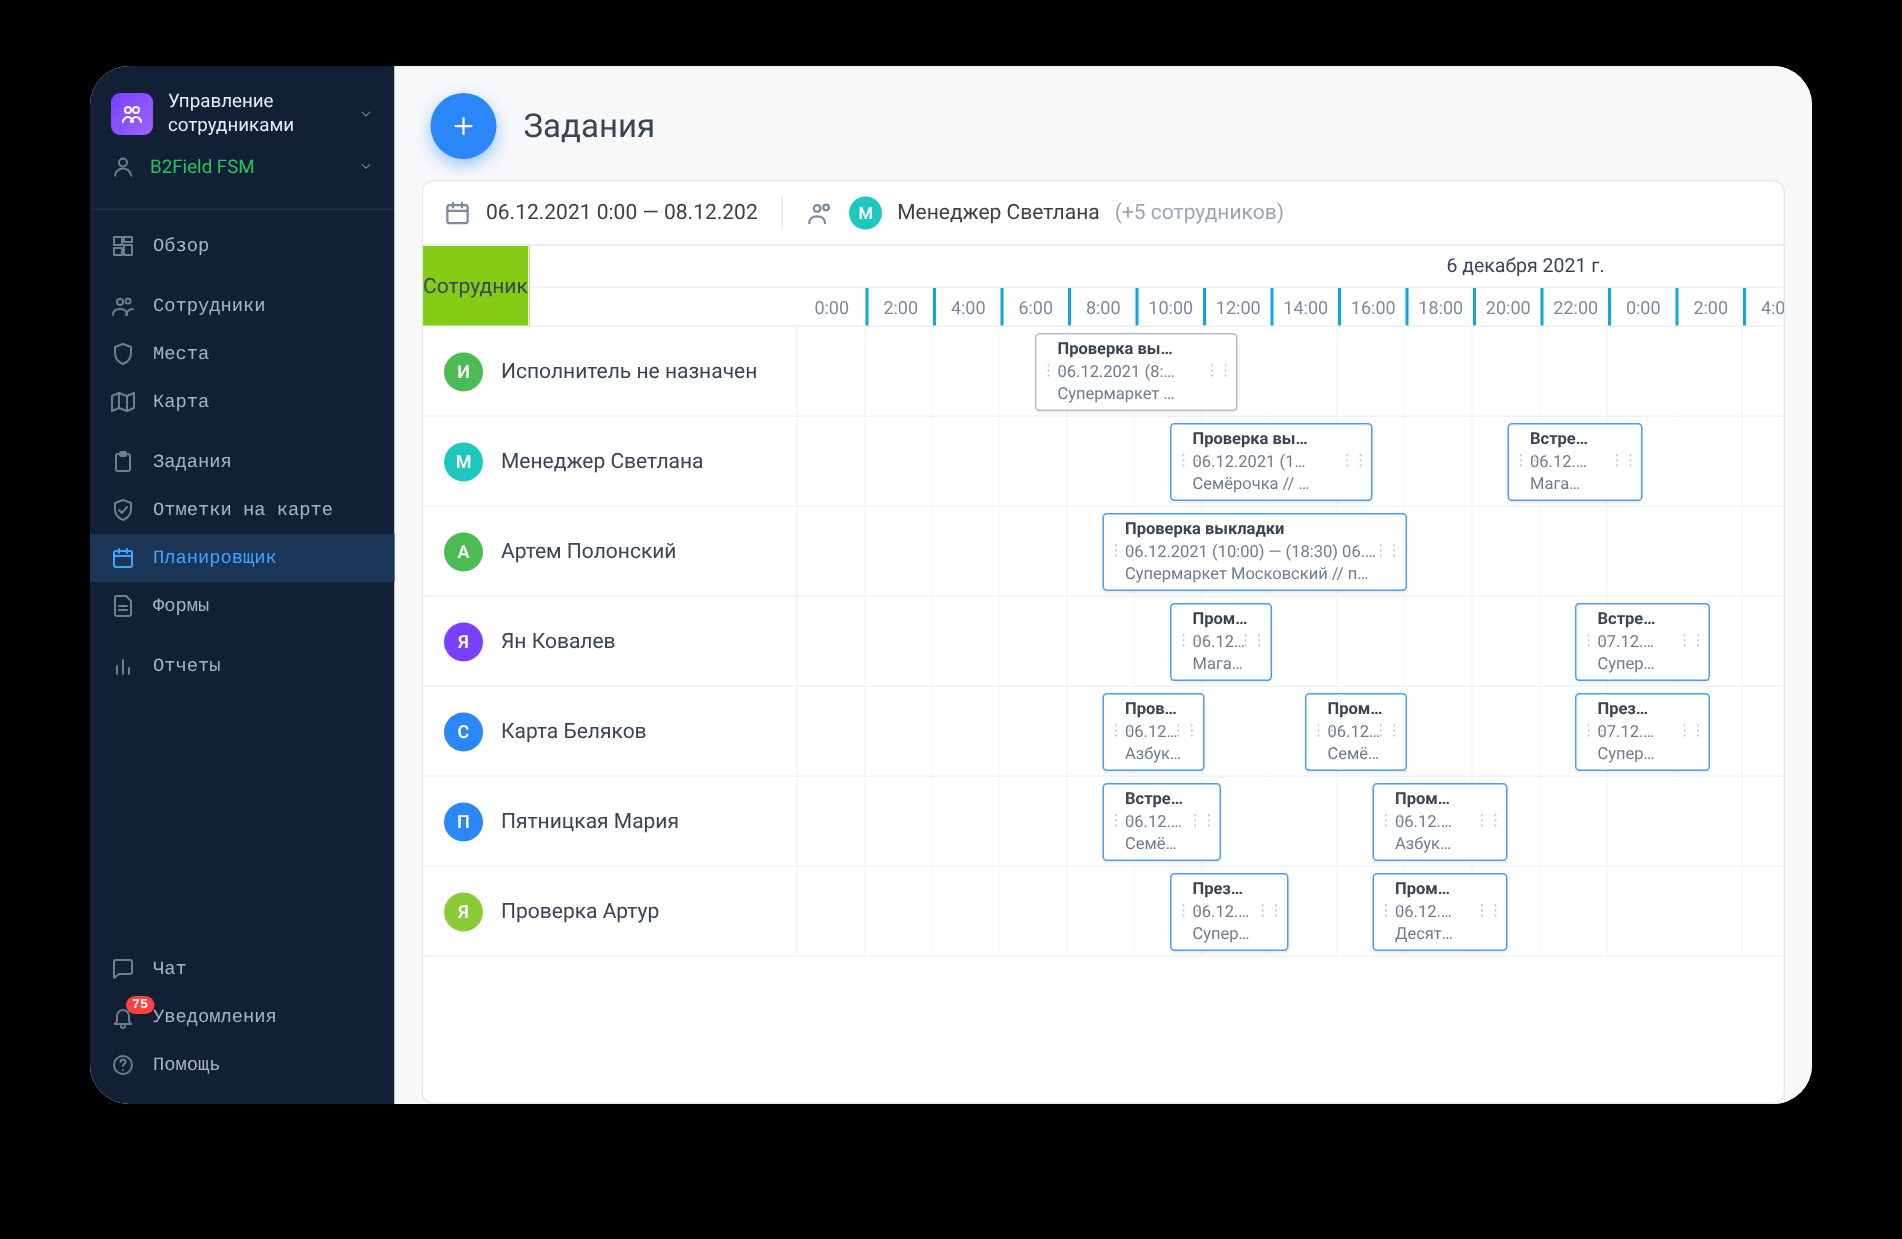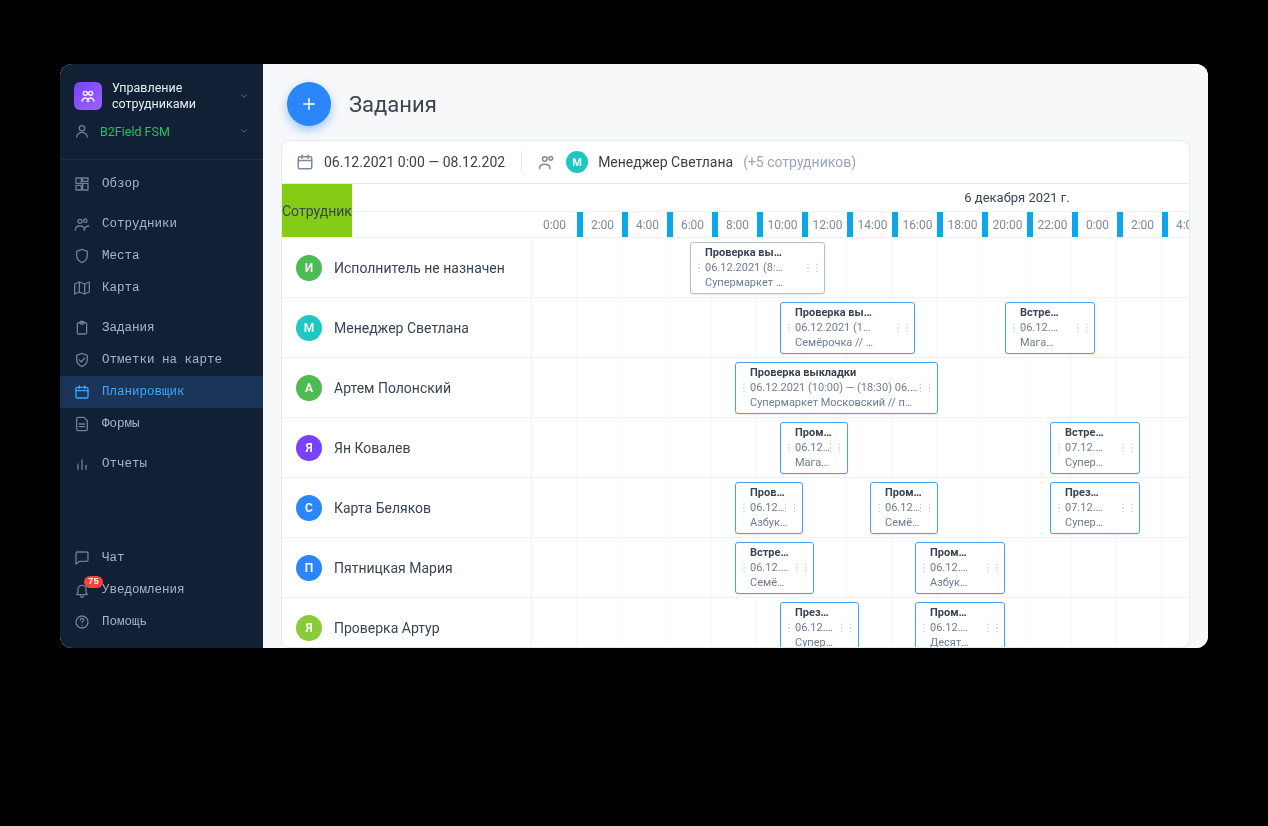--- a/index.html
+++ b/index.html
@@ -1,19 +1,19 @@
 <!DOCTYPE html>
 <html><head>
 <meta charset="utf-8">
 <style>
   * { box-sizing: border-box; }
   html, body { margin:0; padding:0; background:#000; font-family: -apple-system, BlinkMacSystemFont, "Segoe UI", Roboto, Arial, sans-serif; }
   .device {
-    width:1148px; height:584px; margin:64px auto 0 auto;
-    background:#fff; border-radius:12px; overflow:hidden;
+    width:1148px; height:692px; margin:44px auto 0 auto;
+    background:#fff; border-radius:26px; overflow:hidden;
     display:flex; box-shadow:0 20px 60px rgba(0,0,0,.5);
   }
   
   .sidebar {
     width:203px; flex:0 0 203px; background:#112034; color:#c9d6e4;
     display:flex; flex-direction:column; font-size:12.5px;
   }
   .sb-top { padding:16px 14px 10px 14px; }
   .app-row { display:flex; align-items:center; gap:10px; }
   .app-logo {
@@ -93,21 +93,21 @@
     color:#3a4454; font-size:14px;
   }
   .date-col { flex:1 1 auto; display:flex; align-items:center; justify-content:center; color:#3a4454; font-size:13px; }
   .thead-hours { height:26px; display:flex; border-bottom:1px solid #eef1f5; }
   .hours-col {
     flex:1 1 auto; display:flex;
     color:#7c8a9c; font-size:12px;
   }
   .hcell {
     width:45px; flex:0 0 45px; display:flex; align-items:center; justify-content:center;
-    border-left:6px solid #0ea5e9;
+    border-left:2px solid #0ea5e9;
   }
   .hcell:first-child { border-left:none; }
   .rows { }
   .row {
     display:flex; border-bottom:1px solid #eef1f5; height:60px;
   }
   .row .emp {
     flex:0 0 250px; border-right:1px solid #eef1f5;
     display:flex; align-items:center; gap:12px; padding:0 14px;
     color:#3a4454; font-size:14px;

